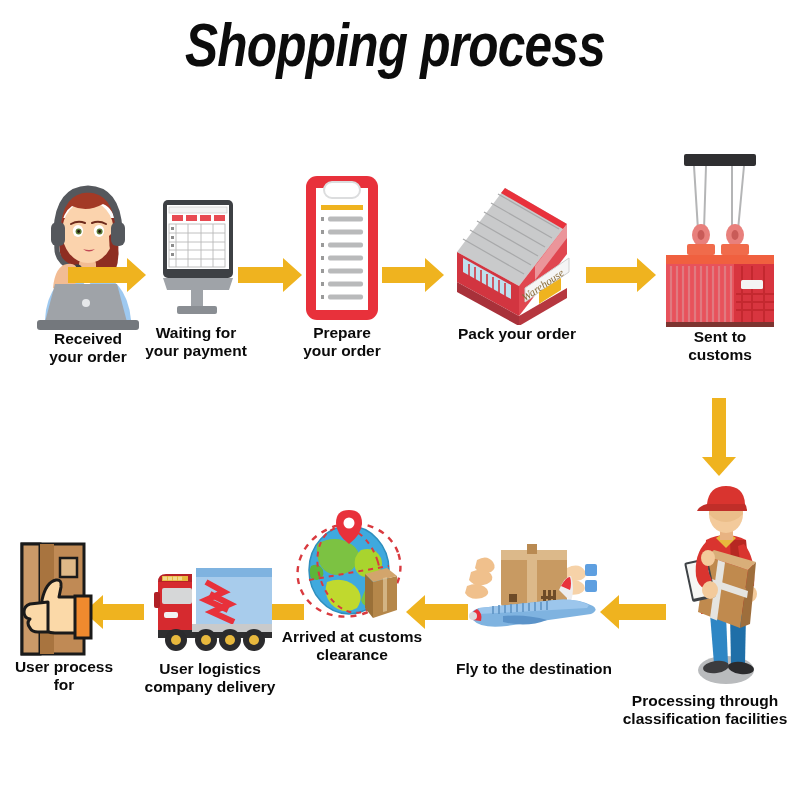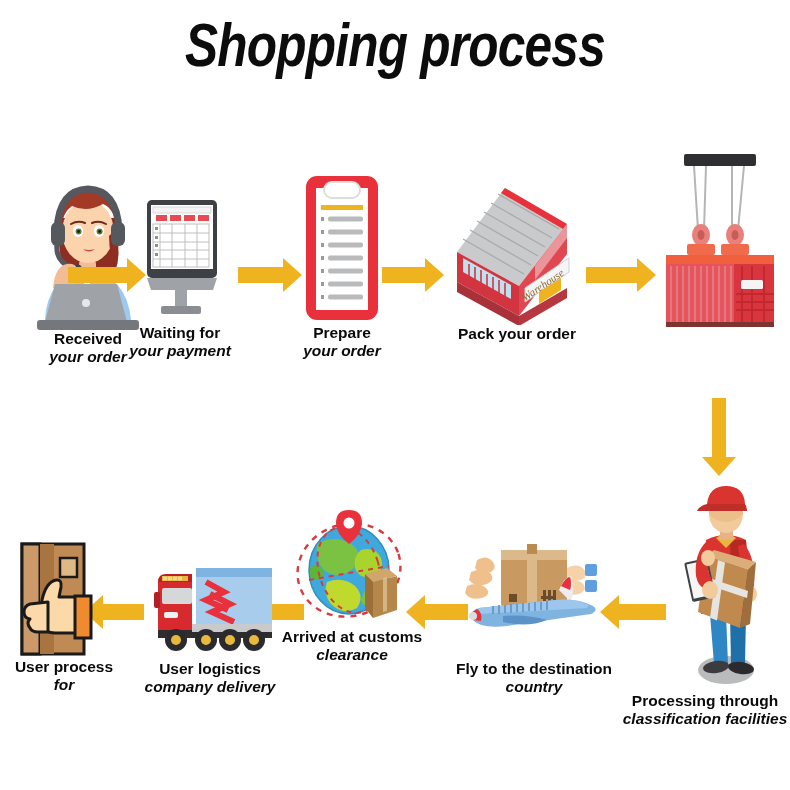--- a/index.html
+++ b/index.html
@@ -42,21 +42,21 @@
     position: relative;
     margin: 0 auto;
   }
   .step-label {
     font-weight: 700;
     font-size: 15.5px;
     line-height: 1.18;
     color: #0a0a0a;
     white-space: nowrap;
   }
-  .step-label .l2 { display: block; font-style: italic; }
+  .step-label .l2 { display: block; }
 
   
   .arrow-h {
     position: absolute;
     height: 34px;
   }
   .arrow-h .shaft {
     position: absolute;
     top: 9px;
     height: 16px;
@@ -138,21 +138,21 @@
     <span>Received</span>
     <span class="l2">your order</span>
   </div>
 </div>
 
 <div class="arrow-h arrow-right" style="left:68px; top:258px; width:78px;">
   <div class="shaft"></div>
   <div class="head"></div>
 </div>
 
-<div class="step" style="left:110px; top:196px; width:140px;">
+<div class="step" style="left:126px; top:196px; width:140px;">
   <div class="step-icon" style="width:106px; height:128px;">
     <svg viewBox="0 0 106 128" width="106" height="128">
       <rect x="20" y="4" width="70" height="78" rx="5" fill="#3D4044"></rect>
       <rect x="24" y="9" width="62" height="64" fill="#ffffff"></rect>
       <rect x="26" y="11" width="58" height="6" fill="#f3f3f3" stroke="#cfcfcf" stroke-width="0.8"></rect>
       <rect x="29" y="19" width="11" height="6" fill="#E84A52"></rect>
       <rect x="43" y="19" width="11" height="6" fill="#E84A52"></rect>
       <rect x="57" y="19" width="11" height="6" fill="#E84A52"></rect>
       <rect x="71" y="19" width="11" height="6" fill="#E84A52"></rect>
       <g stroke="#b9b9b9" stroke-width="0.9" fill="none">
@@ -315,20 +315,24 @@
         <line x1="96" y1="114" x2="96" y2="172"></line>
         <line x1="108" y1="114" x2="108" y2="172"></line>
         <line x1="80" y1="142" x2="118" y2="142"></line>
         <line x1="80" y1="150" x2="118" y2="150"></line>
         <line x1="80" y1="158" x2="118" y2="158"></line>
       </g>
       <rect x="85" y="128" width="22" height="9" rx="1.5" fill="#F4F4F4"></rect>
       <rect x="10" y="170" width="108" height="5" fill="#7D3430"></rect>
     </svg>
   </div>
+  <div class="step-label">
+    <span>Sent to</span>
+    <span class="l2">customs</span>
+  </div>
 </div>
 
 <div class="arrow-v" style="left:702px; top:398px; height:78px;">
   <div class="shaft"></div>
   <div class="head"></div>
 </div>
 
 <div class="step" style="left:620px; top:482px; width:170px;text-align:center;">
   <div class="step-icon" style="width:118px; height:208px; margin-left:46px;">
     <svg viewBox="0 0 118 208" width="118" height="208">
@@ -431,21 +435,20 @@
       </g>
 
       <path d="M44 78 q24 -2 44 4 q-20 8 -44 2z" fill="#5B93C9"></path>
 
       <path d="M14 82 q-4 -7 4 -11 q6 4 4 12z" fill="#E8313B"></path>
       <circle cx="14" cy="78" r="4" fill="#DCDDDE"></circle>
     </svg>
   </div>
   <div class="step-label">
     <span>Fly to the destination</span>
-    <span class="l2">country</span>
   </div>
 </div>
 
 <div class="arrow-h arrow-left" style="left:406px; top:595px; width:62px;">
   <div class="shaft"></div>
   <div class="head"></div>
 </div>
 
 <div class="step" style="left:272px; top:508px; width:160px;">
   <div class="step-icon" style="width:130px; height:120px;">

